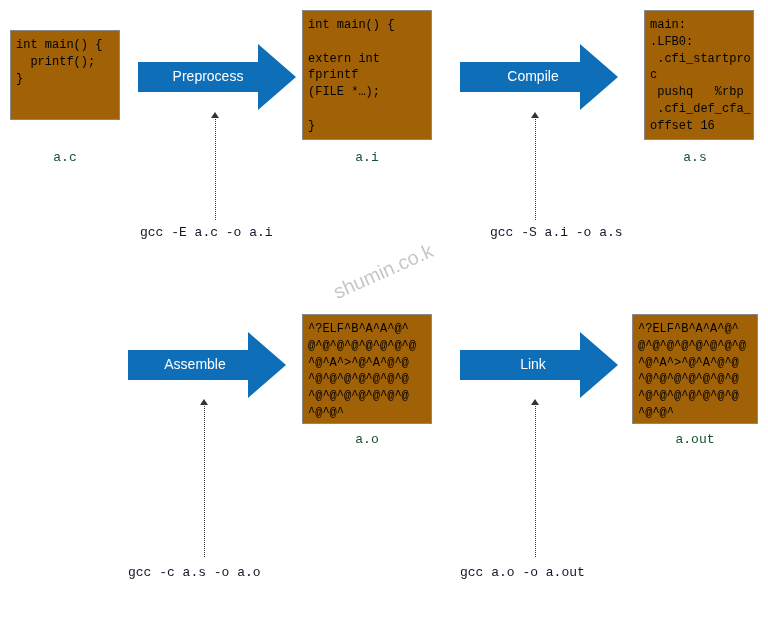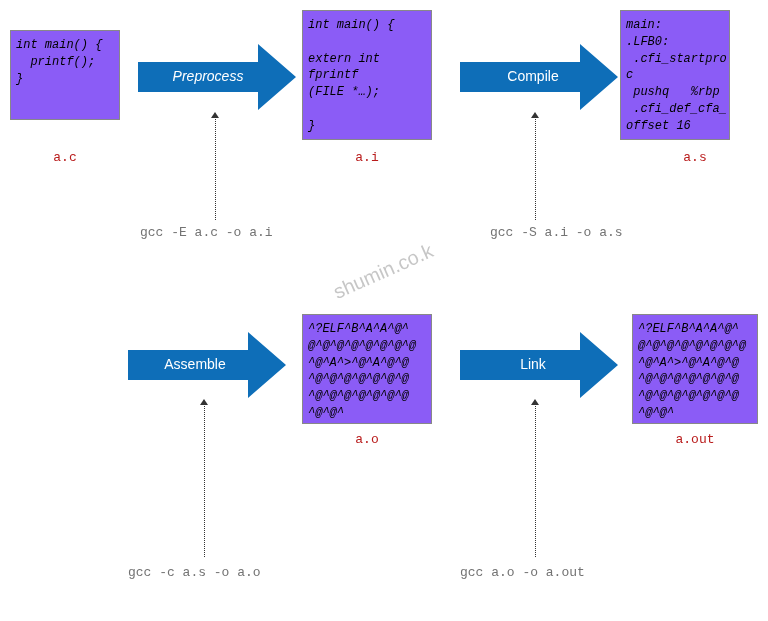--- a/index.html
+++ b/index.html
@@ -8,39 +8,38 @@
     padding: 0;
     width: 768px;
     height: 621px;
     font-family: "Courier New", monospace;
     background: #fff;
     position: relative;
   }
   .stage-box {
     position: absolute;
     border: 1px solid #888;
-    background: #8b5cf6;
+    background: #a16207;
     padding: 6px 5px;
     font-size: 12px;
     line-height: 1.4;
     white-space: pre;
     overflow: hidden;
-    font-style: italic;
   }
   .file-label {
     position: absolute;
     font-size: 13px;
-    color: #b91c1c;
+    color: #14532d;
     font-family: "Courier New", monospace;
     text-align: center;
   }
   .cmd-label {
     position: absolute;
     font-size: 13px;
-    color: #737373;
+    color: #0f172a;
     font-family: "Courier New", monospace;
   }
   .arrow-label {
     position: absolute;
     color: #fff;
     font-family: Arial, sans-serif;
     font-size: 14px;
     text-align: center;
   }
   .dotted-line {
@@ -75,33 +74,33 @@
 
 <div class="stage-box" style="left:302px; top:10px; width:130px; height:130px;">int main() {
 
 extern int
 fprintf
 (FILE *…);
 
 }</div>
 <div class="file-label" style="left:302px; top:150px; width:130px;">a.i</div>
 
-<div class="stage-box" style="left:620px; top:10px; width:110px; height:130px;">main:
+<div class="stage-box" style="left:644px; top:10px; width:110px; height:130px;">main:
 .LFB0:
  .cfi_startpro
 c
  pushq   %rbp
  .cfi_def_cfa_
 offset 16</div>
 <div class="file-label" style="left:632px; top:150px; width:126px;">a.s</div>
 
 <svg style="position:absolute; left:128px; top:44px;" width="170" height="66">
   <polygon points="10,18 130,18 130,0 168,33 130,66 130,48 10,48" fill="#0e6eb8"></polygon>
 </svg>
-<div class="arrow-label" style="left:148px; top:68px; width:120px;font-style:italic;">Preprocess</div>
+<div class="arrow-label" style="left:148px; top:68px; width:120px;">Preprocess</div>
 
 <svg style="position:absolute; left:450px; top:44px;" width="170" height="66">
   <polygon points="10,18 130,18 130,0 168,33 130,66 130,48 10,48" fill="#0e6eb8"></polygon>
 </svg>
 <div class="arrow-label" style="left:478px; top:68px; width:110px;">Compile</div>
 
 <div class="dotted-line" style="left:215px; top:115px; height:105px;"></div>
 <div class="dotted-arrowhead" style="left:211px; top:112px;"></div>
 <div class="cmd-label" style="left:140px; top:225px;">gcc -E a.c -o a.i</div>
 

